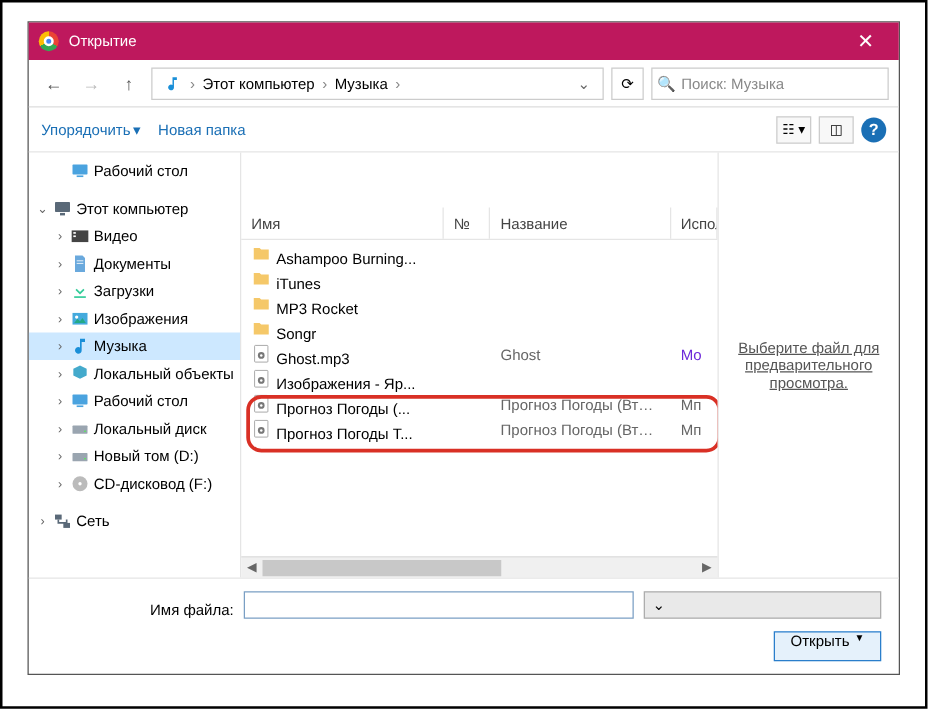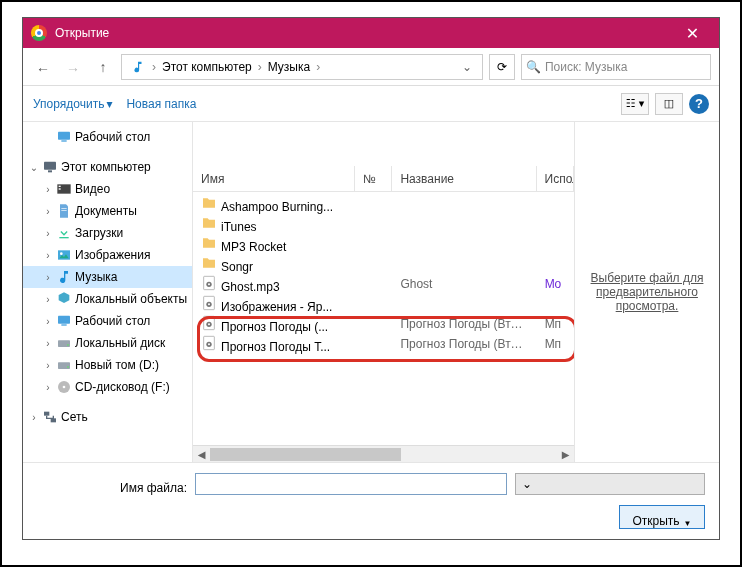--- a/index.html
+++ b/index.html
@@ -47,21 +47,21 @@
 .hscroll .track{flex:1;position:relative;height:100%;}
 .hscroll .thumb{position:absolute;left:0;top:2px;height:13px;width:55%;background:#c8c8c8;cursor:pointer;}
 .preview{width:145px;border-left:1px solid #e5e5e5;display:flex;align-items:center;justify-content:center;text-align:center;color:#555;padding:8px;text-decoration:underline;}
 .bottom{border-top:1px solid #e5e5e5;padding:10px 14px;display:flex;flex-direction:column;gap:10px;}
 .fnrow{display:flex;align-items:flex-end;gap:8px;}
 .fnlabel{width:150px;text-align:right;}
 .fninput{flex:1;height:22px;border:1px solid #7a9fc4;padding:0 4px;}
 .filter{width:190px;height:22px;border:1px solid #adadad;background:#e9e9e9;display:flex;align-items:center;padding:0 6px;cursor:pointer;overflow:hidden;}
 .filter span:first-child{flex:1;overflow:hidden;white-space:nowrap;text-overflow:ellipsis;}
 .btnrow{display:flex;justify-content:flex-end;gap:8px;}
-.btn{min-width:86px;height:24px;border:1px solid #adadad;background:#e9e9e9;display:flex;align-items:flex-end;justify-content:center;cursor:pointer;padding:0 10px;}
+.btn{min-width:86px;height:24px;border:1px solid #adadad;background:#e9e9e9;display:flex;align-items:flex-start;justify-content:center;cursor:pointer;padding:0 10px;}
 .btn.def{border:1px solid #2a7ecb;background:#e5f1fb;}
 svg{display:block;}
 </style>
 </head>
 <body>
 <div class="outer">
 <div class="win">
 
 <div class="titlebar">
   <span class="chrome-ico"></span>

